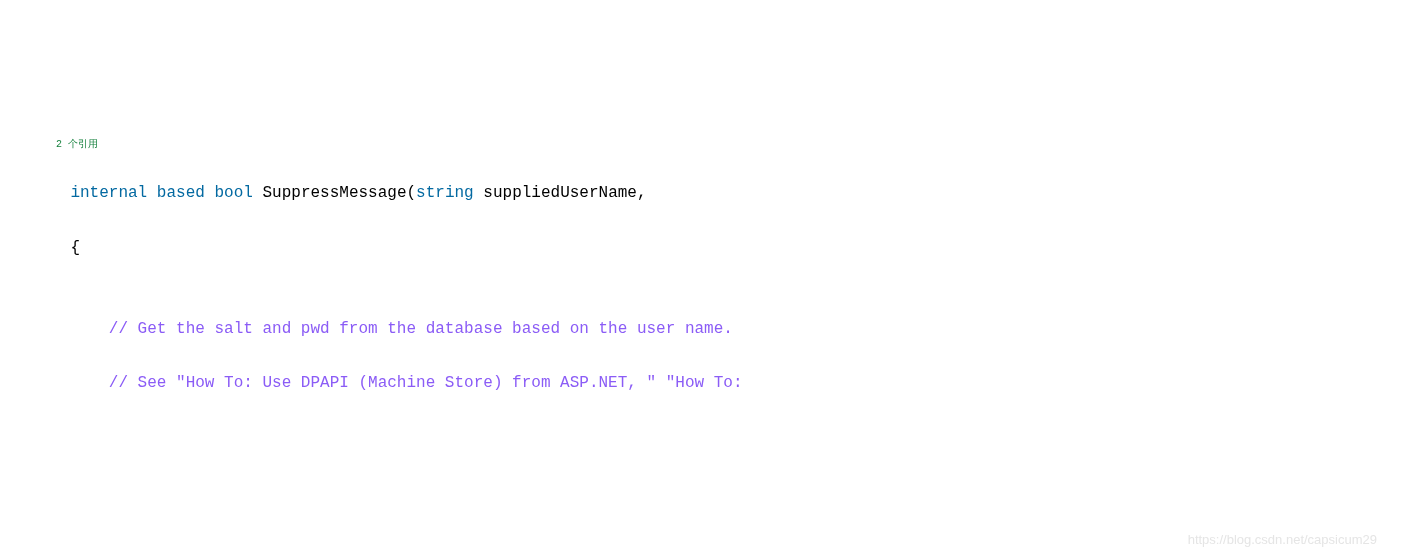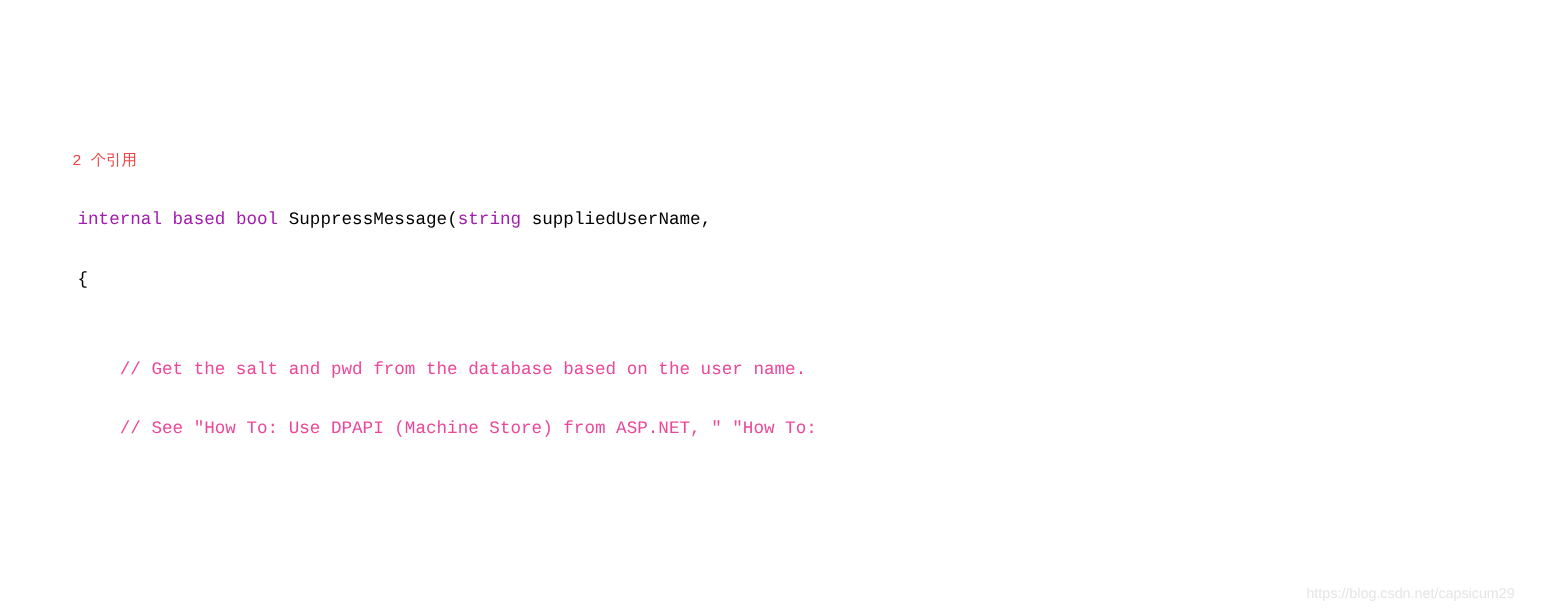--- a/index.html
+++ b/index.html
@@ -13,25 +13,25 @@
       line-height: 1.7;
       background: #ffffff;
       color: #000000;
       padding: 0;
       white-space: pre;
       overflow: hidden;
     }
     .code-line {
       white-space: pre;
     }
-    .keyword { color: #a21caf; }
+    .keyword { color: #0369a1; }
     .type { color: #2b91af; }
     .string { color: #a31515; }
-    .comment { color: #ec4899; }
-    .codelens { color: #ef4444; font-size: 14px; }
+    .comment { color: #8b5cf6; }
+    .codelens { color: #15803d; font-size: 10px; }
     .watermark {
       position: fixed;
       bottom: 6px;
       right: 24px;
       color: #e5e5e5;
       font-size: 13px;
       font-family: Arial, sans-serif;
       pointer-events: none;
     }
     .container {

